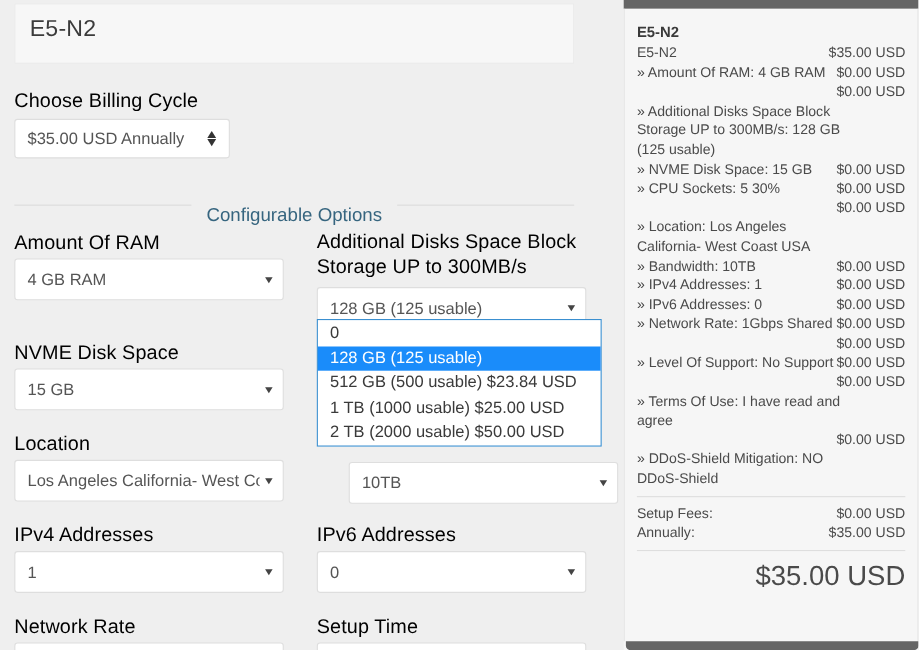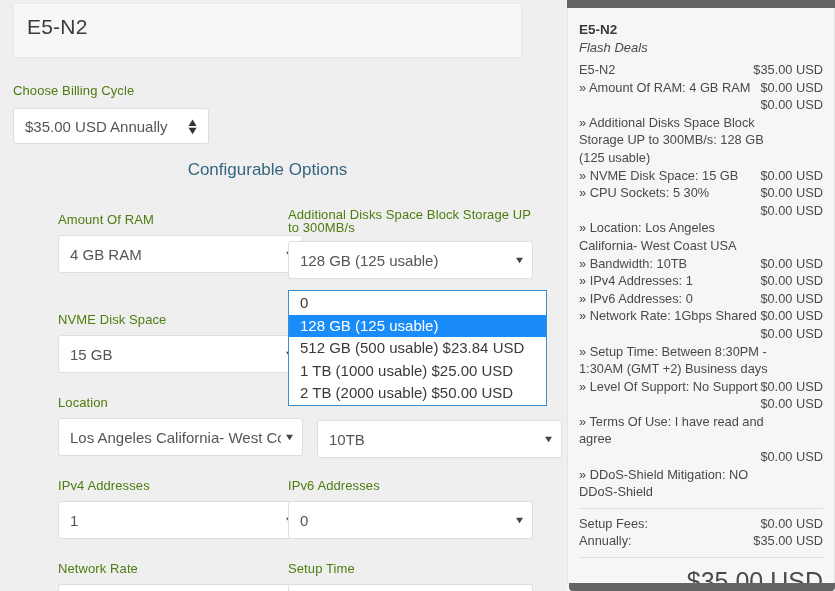--- a/index.html
+++ b/index.html
@@ -25,22 +25,22 @@
     border: 1px solid #eaeaea;
     box-sizing: border-box;
   }
   .product-title-box .ptitle {
     position: absolute; left: 13px; top: 11px;
     font-size: 21px; color: #3b3b3b; font-weight: 400;
     letter-spacing: .2px;
   }
 
   .field-label {
-    font-size: 13px;
-    color: #4d7c0f;
+    font-size: 18px;
+    color: #000000;
     font-weight: 400;
     letter-spacing: .1px;
     line-height: 16px;
   }
 
   .billing-label { position: absolute; left: 13px; top: 83px; }
 
   .billing-select {
     position: absolute; left: 13px; top: 108px;
     width: 196px; height: 36px;
@@ -56,37 +56,37 @@
   .updown {
     display: inline-block;
     font-size: 11px;
     line-height: 8px;
     color: #333;
     text-align: center;
   }
   .updown i { display: block; font-style: normal; transform: scaleX(1.25); }
 
   .divider-row {
-    position: absolute; left: 13px; top: 159px;
+    position: absolute; left: 13px; top: 186px;
     width: 509px; height: 22px;
-    display: flex; align-items: center; flex-direction: column;
+    display: flex; 
   }
   .divider-row .hr {
     flex: 1; height: 1px; background: #dcdcdc;
   }
   .divider-row .dtitle {
     font-size: 17px; color: #36657f;
     padding: 0 14px; white-space: nowrap;
   }
-  .col-left  { left: 13px;  width: 245px; margin-left: 45px; }
+  .col-left  { left: 13px;  width: 245px; }
   .col-right { left: 288px; width: 245px; }
 
   .opt { position: absolute; width: 245px; }
   .opt .lbl { display: block; margin-bottom: 7px; }
-  .opt .lbl.two-line { line-height: 13px; }
+  .opt .lbl.two-line { line-height: 23px; }
 
   .sel {
     width: 245px; height: 38px;
     background: #fff;
     border: 1px solid #dedede;
     border-radius: 3px;
     box-sizing: border-box;
     display: flex; align-items: center;
     padding: 0 8px 0 11px;
     font-size: 15px; color: #555;
@@ -284,21 +284,20 @@
         <div class="dd-item">1 TB (1000 usable) $25.00 USD</div>
         <div class="dd-item">2 TB (2000 usable) $50.00 USD</div>
       </div>
 
   </div>
 
   <div class="summary">
     <div class="bar-top"></div>
     <div class="body">
       <div class="sum-name">E5-N2</div>
-      <div class="sum-sub">Flash Deals</div>
       <div class="lines" id="summary-lines">
           <div class="line">
             <span class="amt">$35.00 USD</span>
             <span class="txt">E5-N2</span>
           </div>
           <div class="line">
             <span class="amt">$0.00 USD</span>
             <span class="txt">» Amount Of RAM: 4 GB RAM</span>
           </div>
           <div class="line">
@@ -328,21 +327,20 @@
           <div class="line">
             <span class="amt">$0.00 USD</span>
             <span class="txt">» IPv6 Addresses: 0</span>
           </div>
           <div class="line">
             <span class="amt">$0.00 USD</span>
             <span class="txt">» Network Rate: 1Gbps Shared</span>
           </div>
           <div class="line">
             <span class="amt">$0.00 USD</span>
-            <span class="txt">» Setup Time: Between 8:30PM - 1:30AM (GMT +2) Business days</span>
           </div>
           <div class="line">
             <span class="amt">$0.00 USD</span>
             <span class="txt">» Level Of Support: No Support</span>
           </div>
           <div class="line">
             <span class="amt">$0.00 USD</span>
             <span class="txt">» Terms Of Use: I have read and agree</span>
           </div>
           <div class="line">

